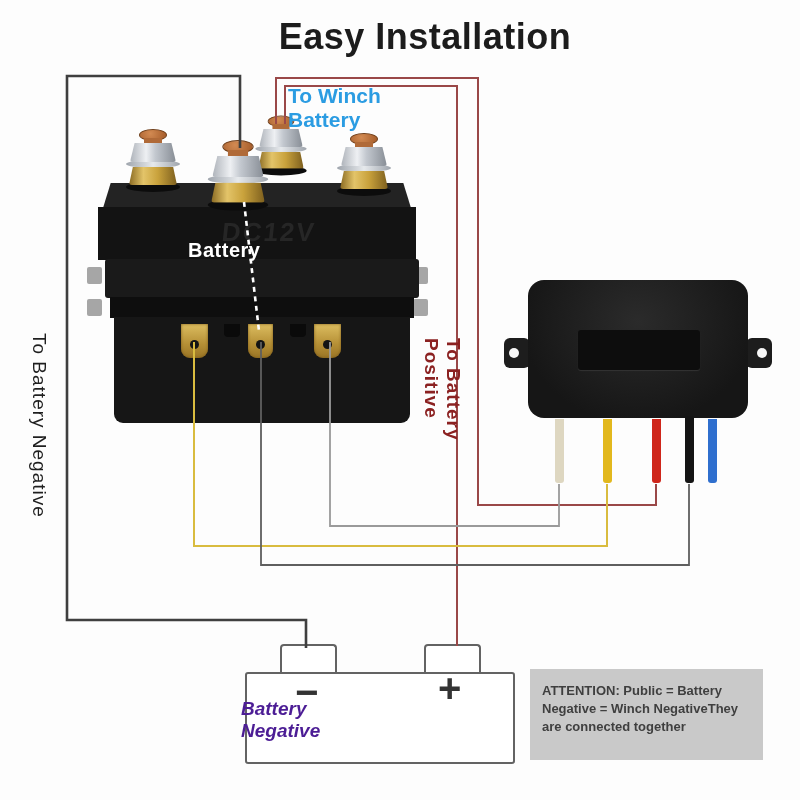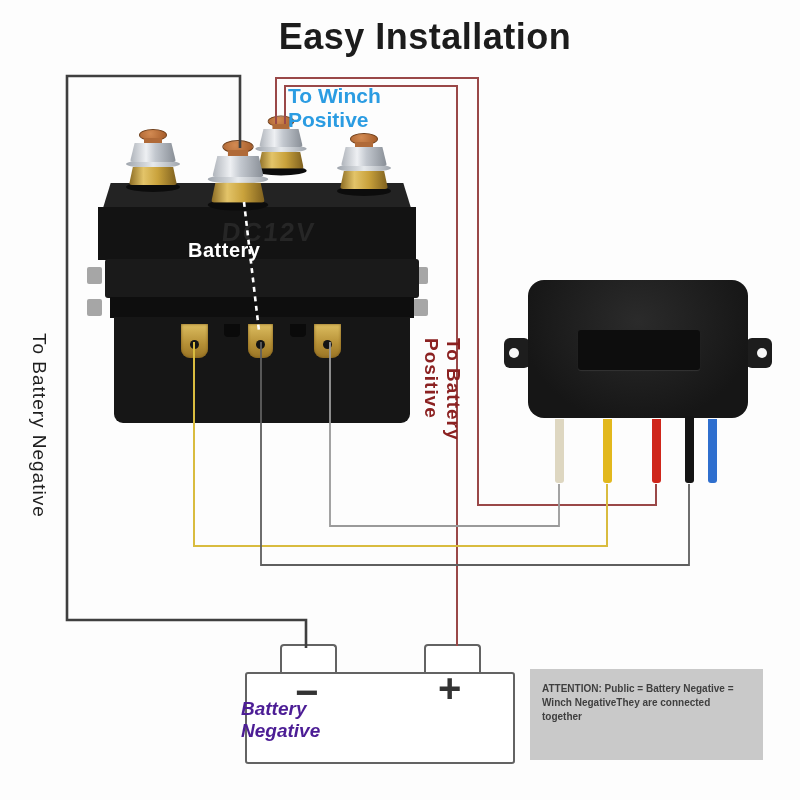--- a/index.html
+++ b/index.html
@@ -54,40 +54,40 @@
   .rx-plate{left:578px;top:330px;width:122px;height:40px;background:#0d0d0d;border-radius:3px;z-index:11;box-shadow:0 1px 1px #333;}
   .stub{top:419px;width:9px;height:64px;border-radius:0 0 3px 3px;z-index:12;}
 
   
   .bat-term{width:53px;height:29px;background:#fff;border:2px solid #636363;border-bottom:none;border-radius:4px 4px 0 0;top:644px;z-index:6;}
   .bat-body{left:245px;top:672px;width:266px;height:88px;background:#fff;border:2px solid #636363;border-radius:3px;z-index:7;}
   .bat-sign{font-size:40px;font-weight:bold;color:#333;z-index:8;line-height:1;}
   .bat-label{width:130px;text-align:left;font-size:19px;font-weight:bold;color:#4c1d95;line-height:1.15;z-index:8;font-style:italic;}
 
   
-  .attn{left:530px;top:669px;width:233px;height:91px;background:var(--attention-bg,#c9c9c9);z-index:8;box-sizing:border-box;padding:13px 12px 0 12px;font-size:10px;font-weight:bold;color:#3f3f3f;line-height:1.4;}
+  .attn{left:530px;top:669px;width:233px;height:91px;background:var(--attention-bg,#c9c9c9);z-index:8;box-sizing:border-box;padding:13px 12px 0 12px;font-size:13px;font-weight:bold;color:#3f3f3f;line-height:1.4;}
 
   
   .wires{left:0;top:0;z-index:40;pointer-events:none;}
   .wires polyline,.wires line{fill:none;stroke-linejoin:miter;stroke-linecap:butt;}
   .w-black{stroke:var(--wire-black,#3f3f3f);stroke-width:2.6;}
   .w-dred{stroke:var(--wire-dark-red,#9a4848);stroke-width:2;}
   .w-yellow{stroke:var(--wire-yellow,#d9bc3f);stroke-width:2;}
   .w-dgray{stroke:var(--wire-dark-gray,#5f5f5f);stroke-width:1.8;}
   .w-gray{stroke:var(--wire-gray,#9a9a9a);stroke-width:1.8;}
   .w-dash{stroke:#ffffff;stroke-width:2.6;stroke-dasharray:5 4.5;}
 </style>
 </head>
 <body>
 
 <div class="canvas">
 
   <div class="abs title">Easy Installation</div>
 
-  <div class="abs lbl-winch lbl-wpos">To Winch Positive</div>
+  <div class="abs lbl-winch lbl-wpos">To Winch Battery</div>
 
   <div class="abs vlabel lbl-batneg">To Battery Negative</div>
   <div class="abs vlabel lbl-batpos">To Battery Positive</div>
 
   <div class="abs sol sol-top"></div>
   <div class="abs sol-hole" style="left:185px;"></div>
   <div class="abs sol-hole" style="left:318px;"></div>
   <div class="abs sol sol-upper"></div>
   <div class="abs sol-marking">DC12V</div>
   <div class="abs sol-public">Battery</div>

